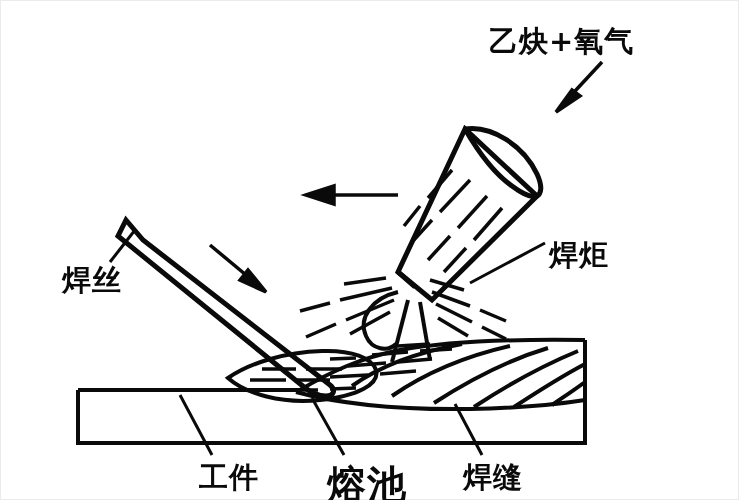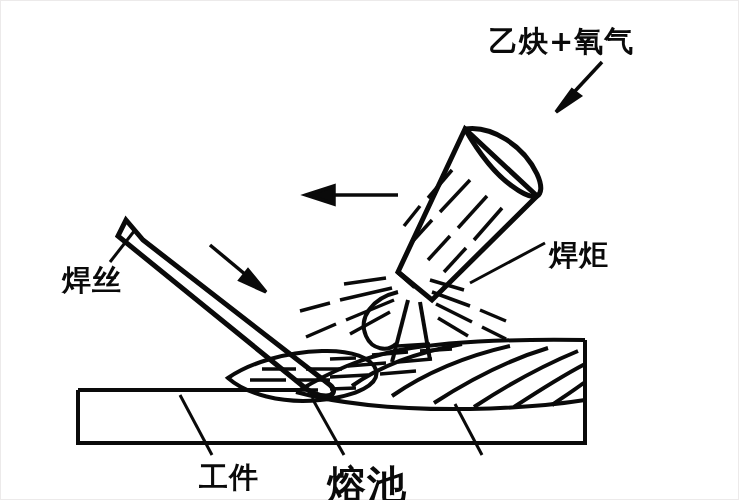--- a/index.html
+++ b/index.html
@@ -179,14 +179,15 @@
   <div class="label label-lg" id="label-gas">乙炔+氧气</div>
 
   <div class="label label-lg" id="label-torch">焊炬</div>
 
   <div class="label label-lg" id="label-workpiece">工件</div>
 
   <div class="label label-lg" id="label-wire">焊丝</div>
 
   <div class="label label-lg" id="label-pool">熔池</div>
 
+  <div class="label label-lg" id="label-seam">焊缝</div>
 
 </div>
 
 </body></html>

